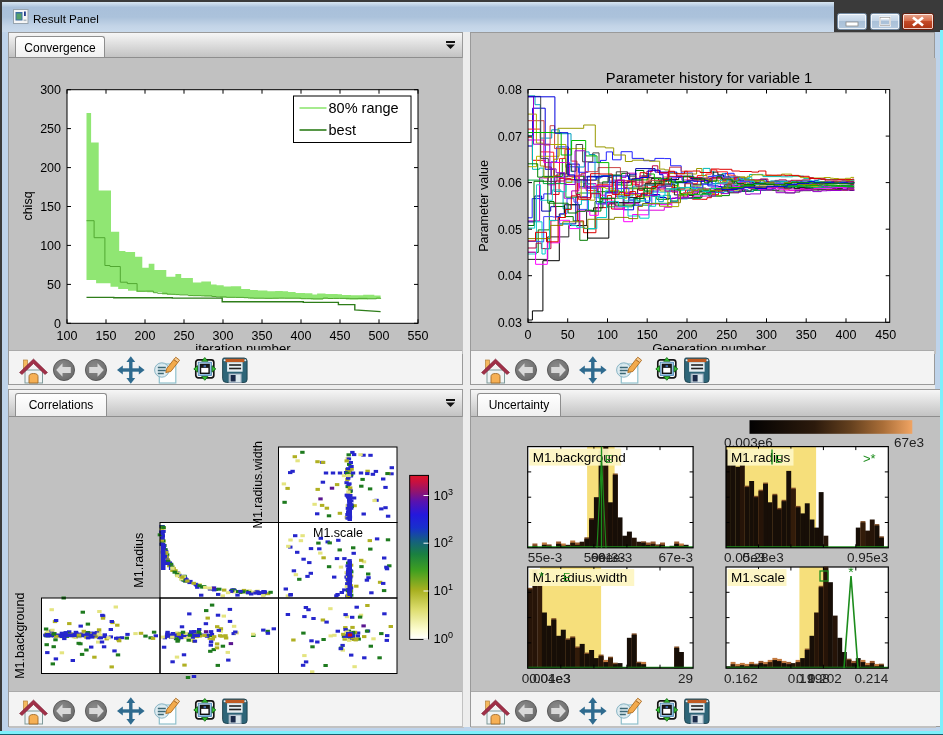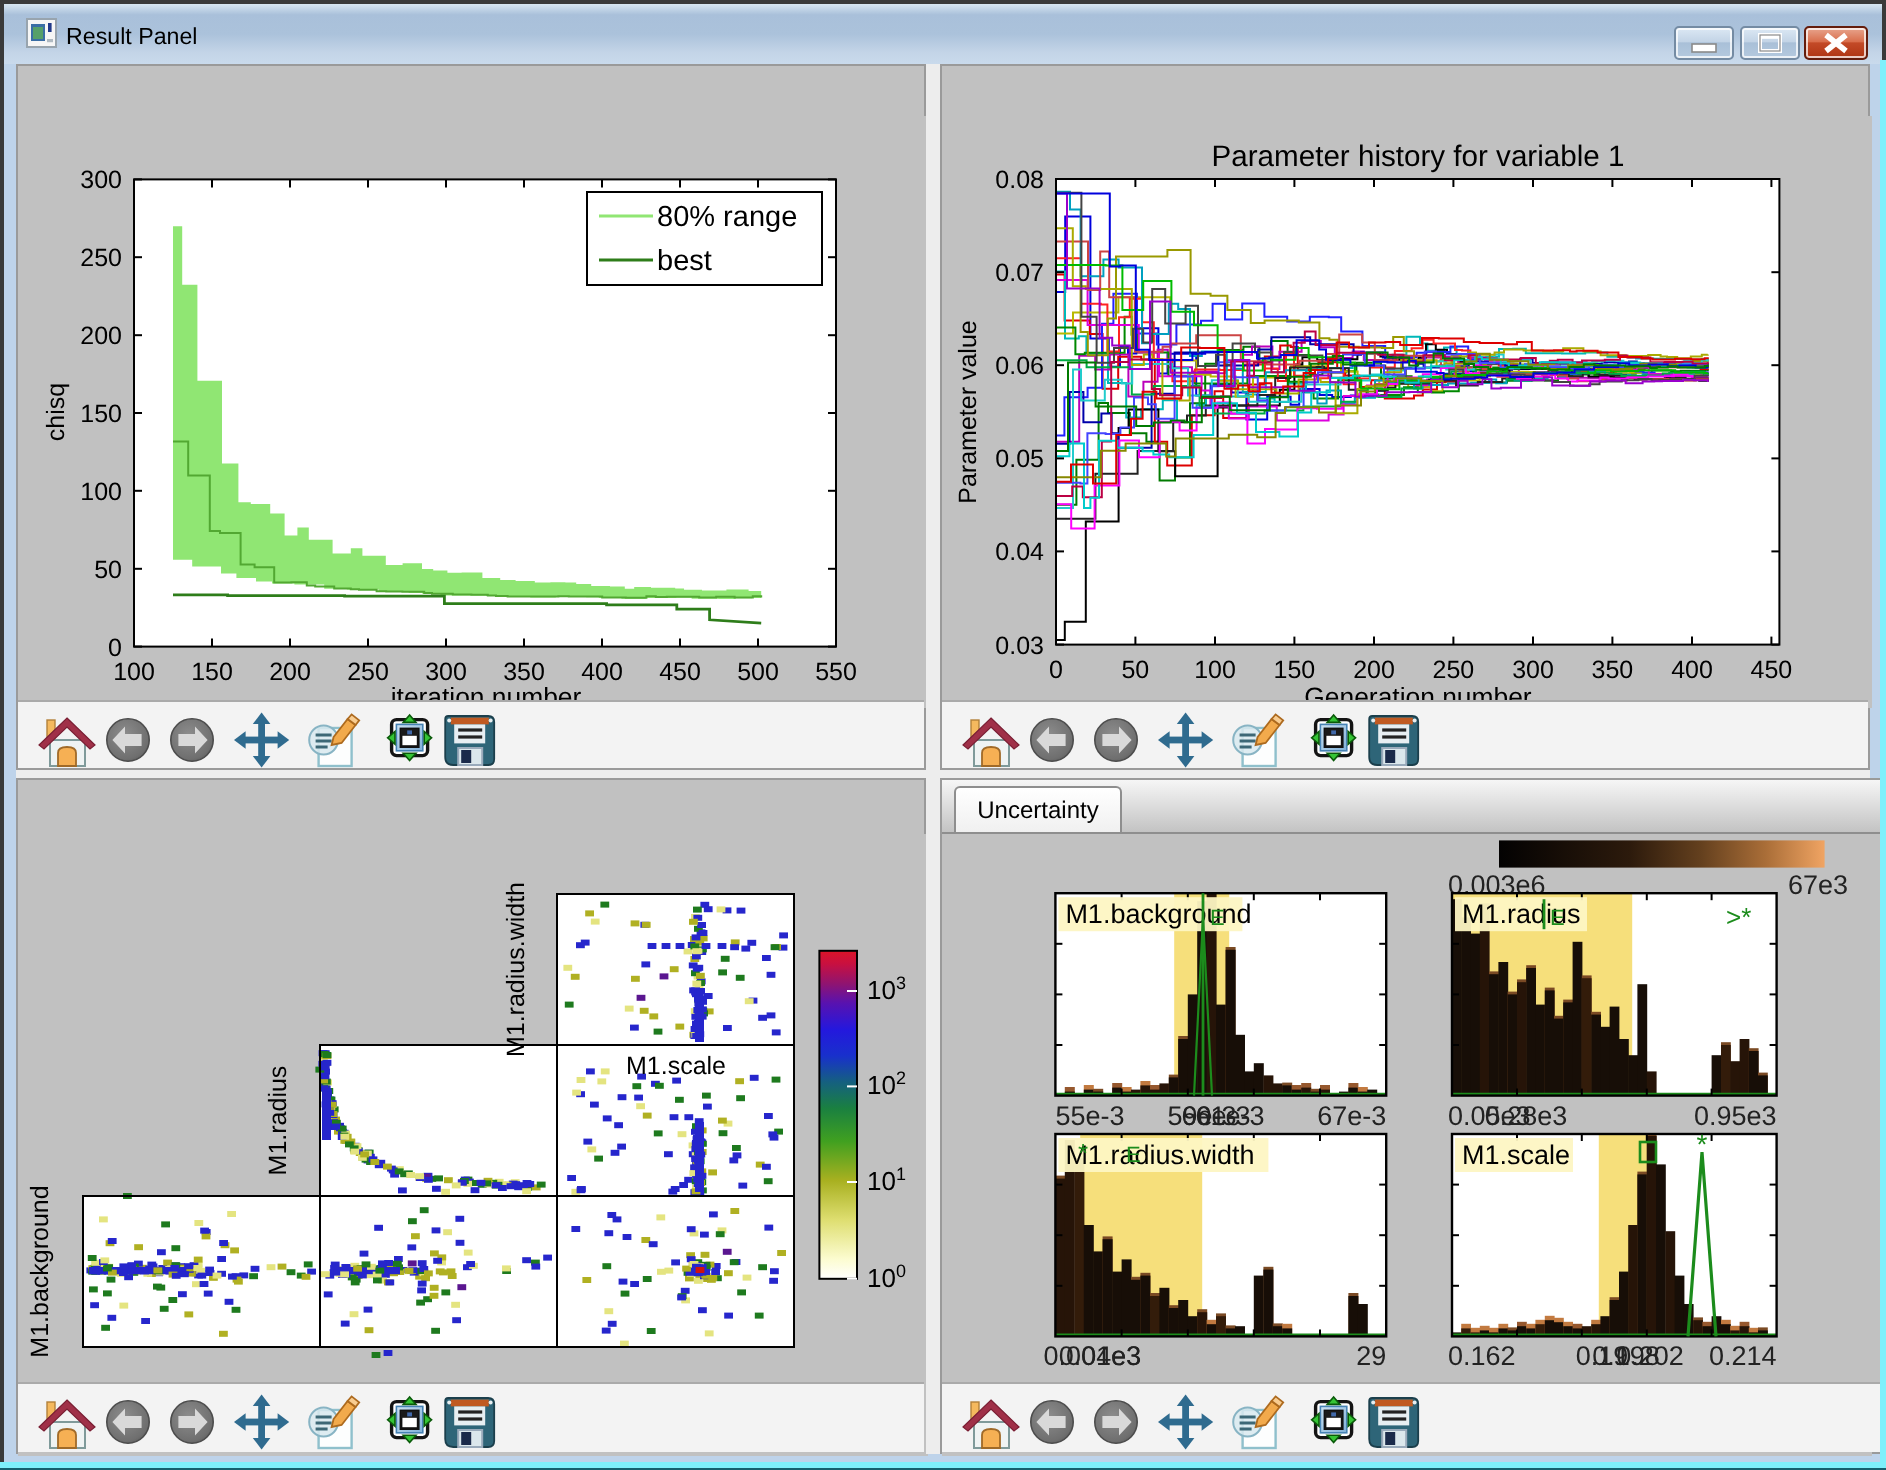--- a/index.html
+++ b/index.html
@@ -1,16 +1,16 @@
 <!DOCTYPE html>
 <html><head><meta charset="utf-8"><style>
 *{margin:0;padding:0;box-sizing:border-box}
 svg text{font-family:"Liberation Sans",sans-serif}
 body{width:943px;height:735px;position:relative;font-family:"Liberation Sans",sans-serif;overflow:hidden;background:#3a3a3a}
-#titlebar{position:absolute;left:2px;top:2px;width:939px;height:30px;
+#titlebar{position:absolute;left:2px;top:2px;width:832px;height:30px;
  background:linear-gradient(#d8e6f2, #a9c0da 18%, #abc2db 50%, #c3d4e7 80%, #c9daec);}
 #client{position:absolute;left:2px;top:32px;width:939px;height:699px;background:#bed3ea}
 .quad{position:absolute;background:#c1c1c1;border:1px solid #9a9a9a}
 .tabbar{position:relative;width:100%;background:linear-gradient(#f6f6f6,#c3c3c3);border-bottom:1px solid #8e8e8e}
 .tab{position:absolute;left:6px;top:3px;bottom:0;background:linear-gradient(#ffffff,#f0f0f0);
  border:1px solid #8e8e8e;border-bottom:none;border-radius:3px 3px 0 0;
  font-size:12px;color:#000;text-align:center;padding-top:4px}
 .toolbar{position:absolute;left:0;bottom:0;width:100%;background:#f3f3f3;border-top:1px solid #aaa}
 #cyan-r{position:absolute;left:940px;top:30px;width:3px;height:705px;background:#7ef0fb}
 #cyan-b{position:absolute;left:0px;top:731px;width:943px;height:3px;background:#7ef0fb}
@@ -37,20 +37,27 @@
         <rect x="9" y="3" width="10" height="2.4" fill="#fff"></rect>
         <rect x="9" y="3.5" width="10" height="8" fill="none" stroke="#8a8a8a" stroke-width="0.6"></rect>
       </svg></div>
  <div class="btn" style="left:899.5px;width:32px;background:linear-gradient(#e8a58e 0%,#d96f4d 45%,#c34a27 50%,#ae3413 100%);border-color:#641c0c">
    <svg width="30" height="15">
         <path d="M10,3.5 L20,11.5 M20,3.5 L10,11.5" stroke="#fff" stroke-width="2.8"></path>
       </svg></div>
 </div>
 <div id="client">
 <div class="quad" style="left:6px;top:0px;width:455px;height:353px">
+<div class="tabbar" style="height:25px">
+ <div class="tab" style="width:90px">Convergence</div>
+ <svg width="9" height="8" style="position:absolute;right:7px;top:8px">
+          <rect x="0" y="0" width="9" height="2" fill="#111"></rect>
+          <polygon points="0,3.5 9,3.5 4.5,8" fill="#111"></polygon>
+        </svg>
+</div>
 <div class="plotarea"></div>
 <svg width="455" height="296" style="position:absolute;left:0;top:25px">
         <rect x="0" y="0" width="455" height="296" fill="#c1c1c1"></rect>
         <rect x="58" y="31.700000000000003" width="351" height="233.60000000000002" fill="#ffffff" stroke="none"></rect>
         <path d="M77.5,55.1 L82.1,55.1 L82.1,84.4 L89.7,84.4 L89.7,132.4 L102.0,132.4 L102.0,173.7 L110.2,173.7 L110.2,193.1 L116.4,193.1 L116.4,194.0 L126.1,194.0 L126.1,198.7 L133.3,198.7 L133.3,209.8 L139.7,209.8 L139.7,205.8 L145.4,205.8 L145.4,211.9 L157.3,211.9 L157.3,218.8 L166.4,218.8 L166.4,216.1 L172.2,216.1 L172.2,219.9 L183.9,219.9 L183.9,224.5 L192.3,224.5 L192.3,223.6 L202.0,223.6 L202.0,226.5 L207.6,226.5 L207.6,227.3 L214.7,227.3 L214.7,228.4 L221.8,228.4 L221.8,228.3 L232.2,228.3 L232.2,231.0 L241.1,231.0 L241.1,232.0 L248.8,232.0 L248.8,232.5 L258.4,232.5 L258.4,233.3 L266.2,233.3 L266.2,233.1 L273.7,233.1 L273.7,233.3 L279.1,233.3 L279.1,234.0 L286.6,234.0 L286.6,235.0 L296.0,235.0 L296.0,235.3 L303.4,235.3 L303.4,236.4 L308.1,236.4 L308.1,235.5 L316.5,235.5 L316.5,235.9 L328.6,235.9 L328.6,236.3 L333.0,236.3 L333.0,236.9 L342.0,236.9 L342.0,237.3 L354.2,237.3 L354.2,236.7 L365.3,236.7 L365.3,237.5 L371.6,237.5 L371.6,238.0 L371.6,241.6 L371.6,241.0 L367.0,241.0 L367.0,241.1 L358.9,241.1 L358.9,241.5 L350.2,241.5 L350.2,241.4 L336.8,241.4 L336.8,240.7 L329.2,240.7 L329.2,241.0 L313.9,241.0 L313.9,241.4 L301.7,241.4 L301.7,241.0 L290.4,241.0 L290.4,240.6 L284.1,240.6 L284.1,240.5 L268.9,240.5 L268.9,240.7 L256.1,240.7 L256.1,240.5 L241.0,240.5 L241.0,240.0 L234.0,240.0 L234.0,239.8 L226.2,239.8 L226.2,239.7 L211.2,239.7 L211.2,238.8 L202.0,238.8 L202.0,238.4 L195.3,238.4 L195.3,238.0 L180.3,238.0 L180.3,236.8 L164.4,236.8 L164.4,236.4 L153.1,236.4 L153.1,234.2 L138.2,234.2 L138.2,233.7 L127.0,233.7 L127.0,232.8 L119.0,232.8 L119.0,231.0 L109.2,231.0 L109.2,228.8 L101.5,228.8 L101.5,225.2 L87.1,225.2 L87.1,221.9 L77.5,221.9 Z" fill="#90e673" stroke="none"></path>
         <path d="M77.5,162.7L85.1,162.7L85.1,179.7L95.9,179.7L95.9,207.5L101.0,207.5L101.0,208.5L111.3,208.5L111.3,224.2L118.3,224.2L118.3,225.6L128.1,225.6L128.1,233.2L136.7,233.2L136.7,233.1L144.4,233.1L144.4,234.7L148.6,234.7L148.6,235.3L158.1,235.3L158.1,236.2L162.1,236.2L162.1,236.3L166.4,236.3L166.4,236.6L170.5,236.6L170.5,236.9L179.3,236.9L179.3,237.6L184.1,237.6L184.1,237.7L192.2,237.7L192.2,237.9L203.1,237.9L203.1,238.5L207.0,238.5L207.0,238.9L217.4,238.9L217.4,239.3L226.7,239.3L226.7,239.4L234.9,239.4L234.9,239.7L239.0,239.7L239.0,240.0L244.8,240.0L244.8,240.2L255.1,240.2L255.1,240.3L263.8,240.3L263.8,240.2L270.2,240.2L270.2,240.1L275.4,240.1L275.4,240.2L283.0,240.2L283.0,240.2L292.1,240.2L292.1,240.7L297.3,240.7L297.3,240.7L303.9,240.7L303.9,240.9L314.2,240.9L314.2,240.1L318.9,240.1L318.9,240.5L324.4,240.5L324.4,240.4L330.3,240.4L330.3,240.4L340.6,240.4L340.6,240.7L349.1,240.7L349.1,240.4L358.3,240.4L358.3,240.8L367.4,240.8L367.4,240.1L371.6,240.1L371.6,240.7" fill="none" stroke="#52a832" stroke-width="1"></path>
         <path d="M77.5,239.4 L104.8,239.4 L104.8,239.8 L163.3,239.8 L163.3,240.1 L213.2,240.1 L213.2,243.8 L294.3,243.8 L294.3,244.4 L329.4,244.4 L329.4,246.6 L345.8,246.6 L345.8,251.9 L371.6,253.6" fill="none" stroke="#2e7d1a" stroke-width="1.4"></path>
         <rect x="58" y="31.700000000000003" width="351" height="233.60000000000002" fill="none" stroke="#000" stroke-width="1"></rect>
         <text x="58.0" y="281.8" font-size="12.5" text-anchor="middle" fill="#000">100</text>
         <text x="97.0" y="281.8" font-size="12.5" text-anchor="middle" fill="#000">150</text>
@@ -354,20 +361,27 @@
 <rect x="4.5" y="4.2" width="15.5" height="9.5" fill="#e7eef2"></rect>
 <line x1="6.5" y1="7" x2="18.5" y2="7" stroke="#222" stroke-width="1.6"></line>
 <line x1="6.5" y1="10.5" x2="18.5" y2="10.5" stroke="#222" stroke-width="1.6"></line>
 <rect x="6.5" y="16" width="12" height="8.5" fill="#dbe7ec" stroke="#9ab"></rect>
 <rect x="8" y="17" width="5" height="6.5" fill="#1a2a4a"></rect>
 </g>
         </svg>
       </div>
 </div>
 <div class="quad" style="left:6px;top:357px;width:455px;height:338px">
+<div class="tabbar" style="height:27px">
+ <div class="tab" style="width:92px">Correlations</div>
+ <svg width="9" height="8" style="position:absolute;right:7px;top:9px">
+          <rect x="0" y="0" width="9" height="2" fill="#111"></rect>
+          <polygon points="0,3.5 9,3.5 4.5,8" fill="#111"></polygon>
+        </svg>
+</div>
 <div class="plotarea"></div>
 <svg width="455" height="338" style="position:absolute;left:0;top:0">
         <rect x="0" y="27" width="455" height="311" fill="#c1c1c1"></rect>
         <rect x="269.5" y="57" width="118.5" height="75.5" fill="#fff" stroke="none"></rect>
         <rect x="151" y="132.5" width="118.5" height="75.5" fill="#fff" stroke="none"></rect>
         <rect x="269.5" y="132.5" width="118.5" height="75.5" fill="#fff" stroke="none"></rect>
         <rect x="32.5" y="208" width="118.5" height="75.5" fill="#fff" stroke="none"></rect>
         <rect x="151" y="208" width="118.5" height="75.5" fill="#fff" stroke="none"></rect>
         <rect x="269.5" y="208" width="118.5" height="75.5" fill="#fff" stroke="none"></rect>
         <rect x="291.2" y="60.8" width="4.4" height="3.0" fill="#1e7a1e"></rect>

